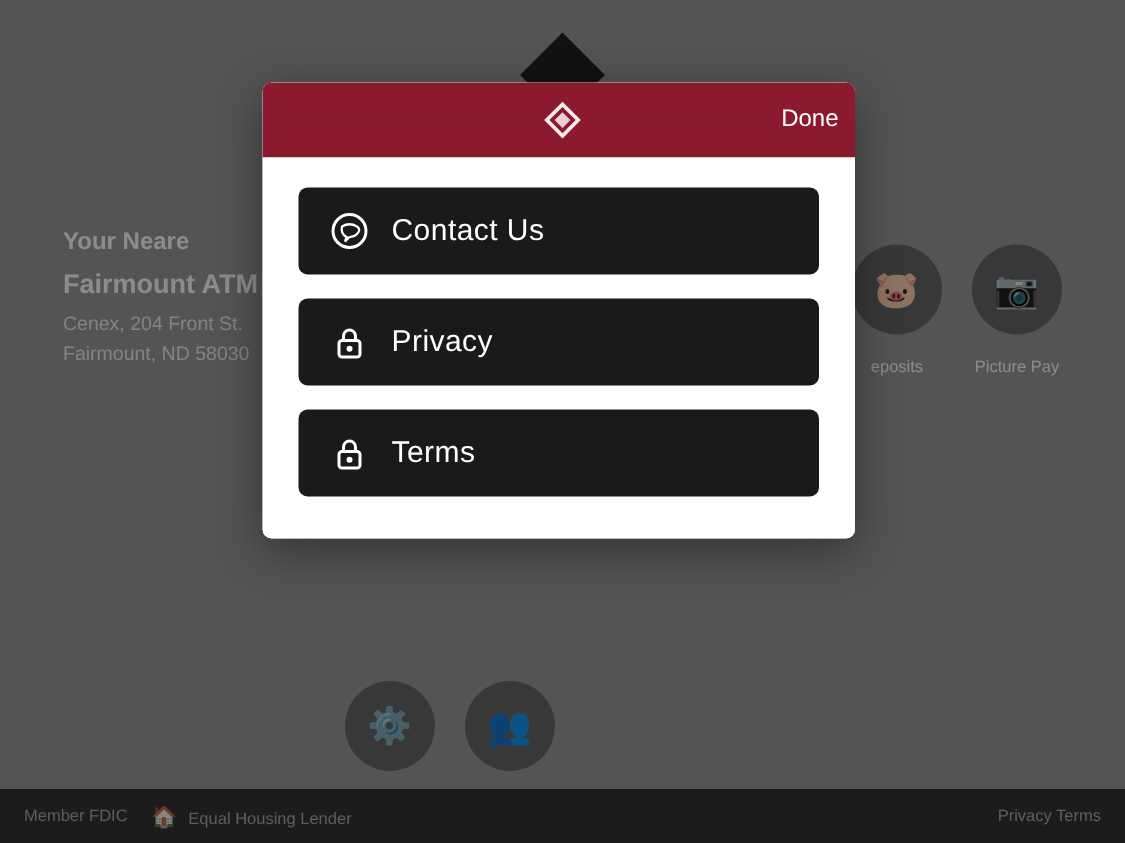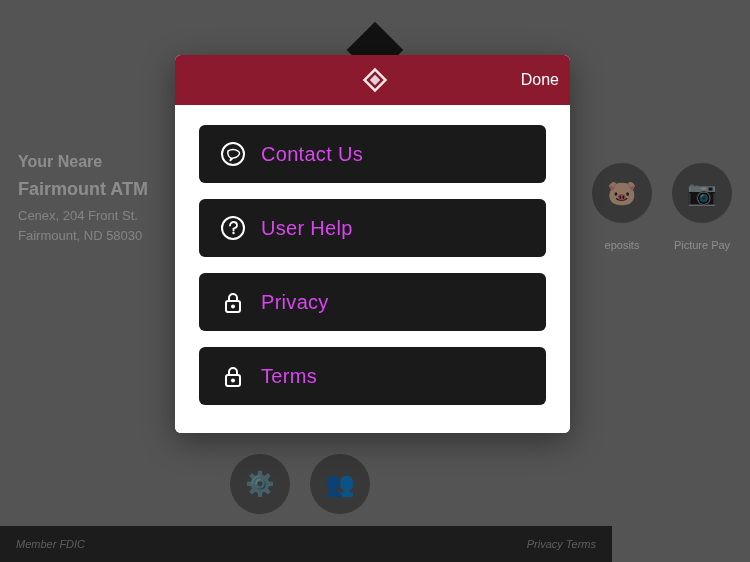--- a/index.html
+++ b/index.html
@@ -41,21 +41,21 @@
     .bg-title {
       font-size: 48px;
       font-weight: bold;
       color: #fff;
       letter-spacing: 2px;
       opacity: 0.5;
     }
 
     .bg-body {
       display: flex;
-      padding: 20px 18px;
+      padding: 20px 42px;
       gap: 37px;
       flex: 1;
     }
 
     .bg-left {
       flex: 1;
       color: #fff;
       font-size: 14px;
     }
 
@@ -188,21 +188,21 @@
       display: flex;
       flex-direction: column;
       gap: 16px;
       background: #fff;
     }
 
     .menu-btn {
       background: #1a1a1a;
       border: none;
       border-radius: 6px;
-      color: #d946ef;
+      color: #ffffff;
       display: flex;
       align-items: center;
       gap: 14px;
       padding: 16px 20px;
       font-size: 20px;
       font-weight: 500;
       cursor: pointer;
       width: 100%;
       text-align: left;
     }
@@ -259,23 +259,27 @@
       <div class="bg-icon-circle">⚙️</div>
       <span class="bg-icon-label">ettings</span>
     </div>
     <div class="bg-icon-group">
       <div class="bg-icon-circle">👥</div>
       <span class="bg-icon-label">Social</span>
     </div>
   </div>
 </div>
 
-<div class="bg-bottom" style="position:absolute; bottom:0; left:0; width:612px; z-index:5;font-style:italic;">
+<div class="bg-bottom" style="position:absolute; bottom:0; left:0; width:750px; z-index:5;">
   <div class="bg-bottom-left">
     <span>Member FDIC</span>
+    <span>
+      <span class="house-icon">🏠</span>
+      <span>Equal Housing Lender</span>
+    </span>
   </div>
   <span style="cursor:pointer; color:#aaa;">Privacy Terms</span>
 </div>
 
 <div class="overlay"></div>
 
 <div class="modal">
   <div class="modal-header">
     <div style="width:60px;"></div>
     <div class="modal-header-logo">
@@ -294,31 +298,20 @@
       <span class="menu-btn-icon">
         <svg class="icon-svg" viewBox="0 0 26 26" fill="none" xmlns="http://www.w3.org/2000/svg">
           <circle cx="13" cy="13" r="11" stroke="white" stroke-width="2"></circle>
           <path d="M8 10 Q13 7 18 10 Q21 12 18 15 Q16 17 13 17 L10 20 L11 17 Q7 15 8 10Z" stroke="white" stroke-width="1.5" fill="none"></path>
         </svg>
       </span>
       <span class="menu-btn-label">Contact Us</span>
     </button>
 
 
-    <button class="menu-btn">
-      <span class="menu-btn-icon">
-        <svg class="icon-svg" viewBox="0 0 26 26" fill="none" xmlns="http://www.w3.org/2000/svg">
-          <circle cx="13" cy="13" r="11" stroke="white" stroke-width="2"></circle>
-          <path d="M10 10.5 C10 8.5 12 7 13.5 7 C15.5 7 17 8.5 17 10.5 C17 12 15.5 13 13.5 13.5" stroke="white" stroke-width="1.8" stroke-linecap="round" fill="none"></path>
-          <circle cx="13.5" cy="18" r="1.2" fill="white"></circle>
-          <line x1="13.5" y1="14" x2="13.5" y2="15.5" stroke="white" stroke-width="1.8" stroke-linecap="round"></line>
-        </svg>
-      </span>
-      <span class="menu-btn-label">User Help</span>
-    </button>
 
     <button class="menu-btn">
       <span class="menu-btn-icon">
         <svg class="icon-svg" viewBox="0 0 26 26" fill="none" xmlns="http://www.w3.org/2000/svg">
           <rect x="6" y="12" width="14" height="11" rx="2" stroke="white" stroke-width="2"></rect>
           <path d="M9 12 V9 C9 6.8 10.8 5 13 5 C15.2 5 17 6.8 17 9 V12" stroke="white" stroke-width="2" stroke-linecap="round" fill="none"></path>
           <circle cx="13" cy="17.5" r="2" fill="white"></circle>
         </svg>
       </span>
       <span class="menu-btn-label">Privacy</span>

